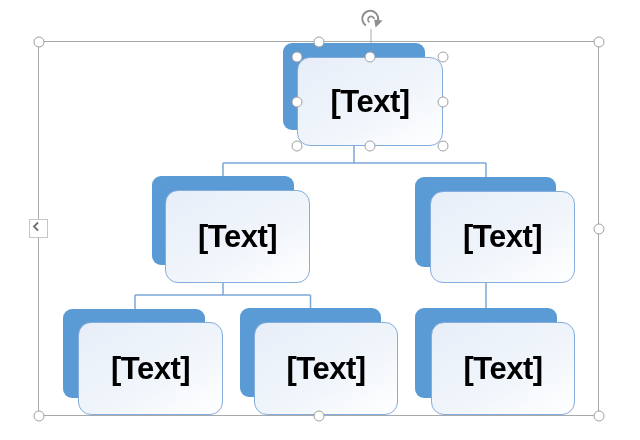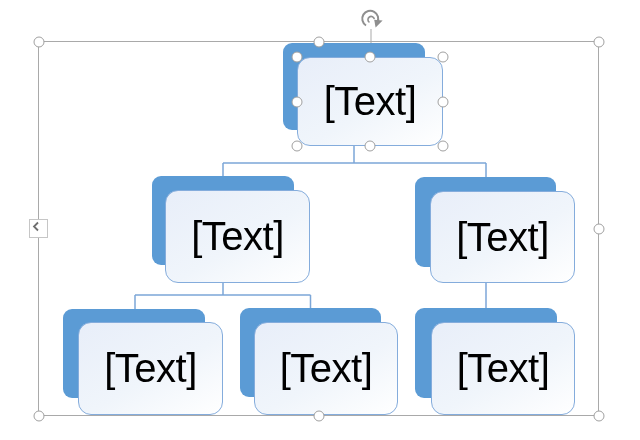--- a/index.html
+++ b/index.html
@@ -22,22 +22,22 @@
   }
   .face{
     position:absolute;
     background:linear-gradient(150deg,#e8eef9 0%,#f0f5fb 55%,#ffffff 100%);
     border:1px solid #84acdc;
     border-radius:13px;
     box-sizing:border-box;
     display:flex;align-items:center;justify-content:center;
   }
   .face span{
-    font-size:40px;
-    font-weight:400;
+    font-size:31px;
+    font-weight:700;
     color:#000;
     letter-spacing:-0.5px;
     white-space:nowrap;
   }
 
   
   .handle{
     position:absolute;
     background:#fff;
     border:1.6px solid #a0a0a0;

